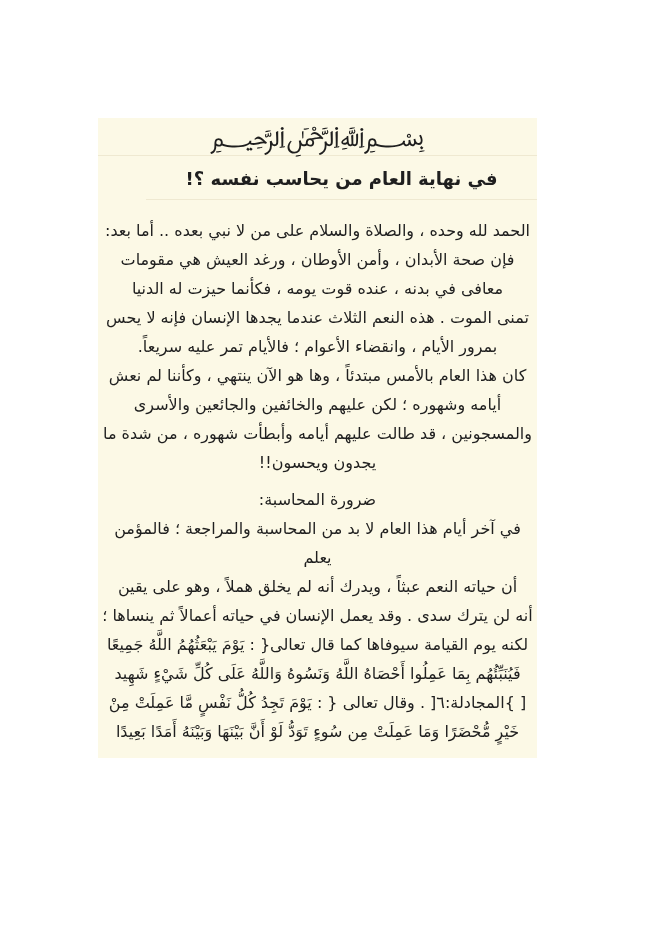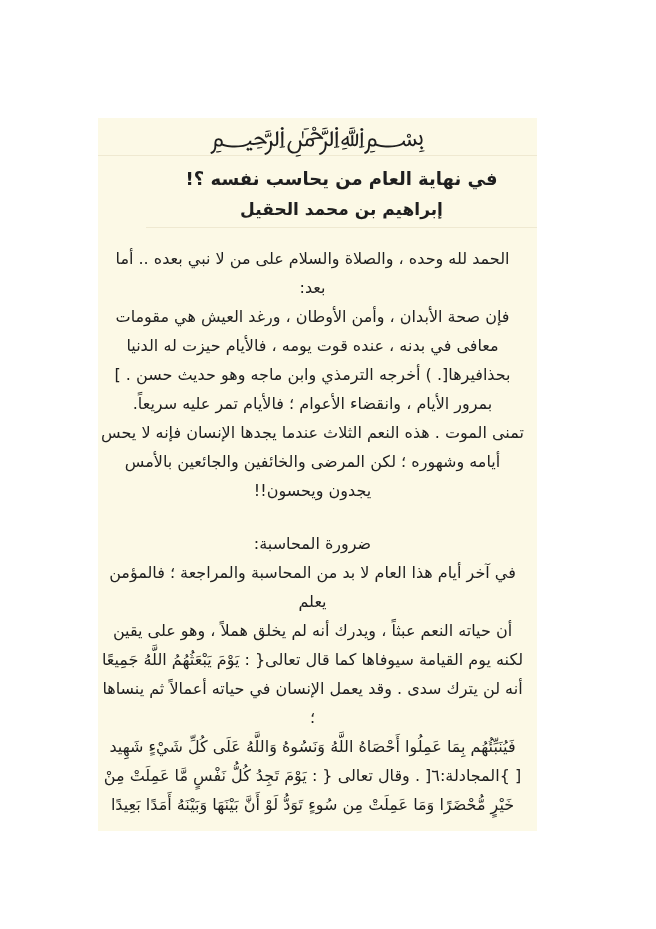--- a/index.html
+++ b/index.html
@@ -48,65 +48,65 @@
     line-height: 32px;
     white-space: nowrap;
   }
   .author {
     font-size: 17px;
     font-weight: bold;
     line-height: 28px;
   }
   .body-row {
     text-align: center;
-    padding: 16px 13px 12px 3px;
+    padding: 16px 3px 12px 3px;
     font-size: 16px;
     line-height: 29px;
   }
   .line {
     min-height: 29px;
   }
   .section-heading {
-    margin-top: 24px;
+    margin-top: 8px;
   }
 </style>
 </head>
 <body>
 
 <div class="page">
   <div class="sheet">
 
     <div class="row basmala-row">
       <span class="basmala">﷽</span>
     </div>
 
     <div class="row title-row">
       <div class="title">في نهاية العام من يحاسب نفسه ؟!</div>
-      <div class="author">إبراهيم بن محمد الحقيل</div>
     </div>
 
     <div class="row body-row">
       <div>
           <div class="line">الحمد لله وحده ، والصلاة والسلام على من لا نبي بعده .. أما بعد:</div>
           <div class="line">فإن صحة الأبدان ، وأمن الأوطان ، ورغد العيش هي مقومات</div>
-          <div class="line">معافى في بدنه ، عنده قوت يومه ، فالأيام حيزت له الدنيا</div>
-          <div class="line">بحذافيرها[. ) أخرجه الترمذي وابن ماجه وهو حديث حسن . ]</div>
+          <div class="line">معافى في بدنه ، عنده قوت يومه ، فكأنما حيزت له الدنيا</div>
+          <div class="line">تمنى الموت .  هذه النعم الثلاث عندما يجدها الإنسان فإنه لا يحس</div>
           <div class="line">بمرور الأيام ، وانقضاء الأعوام ؛ فالأيام تمر عليه سريعاً.</div>
-          <div class="line">تمنى الموت .  هذه النعم الثلاث عندما يجدها الإنسان فإنه لا يحس</div>
-          <div class="line">أيامه وشهوره ؛ لكن المرضى والخائفين والجائعين بالأمس</div>
+          <div class="line">كان هذا العام بالأمس مبتدئاً ، وها هو الآن ينتهي ، وكأننا لم نعش</div>
+          <div class="line">أيامه وشهوره ؛ لكن عليهم والخائفين والجائعين والأسرى</div>
+          <div class="line">والمسجونين ، قد طالت عليهم أيامه وأبطأت شهوره ، من شدة ما</div>
           <div class="line">يجدون ويحسون!!</div>
         </div>
 
       <div class="line section-heading">ضرورة المحاسبة:</div>
 
       <div>
           <div class="line">في آخر أيام هذا العام لا بد من المحاسبة والمراجعة ؛ فالمؤمن يعلم</div>
           <div class="line">أن حياته النعم عبثاً ، ويدرك أنه لم يخلق هملاً ، وهو على يقين</div>
+          <div class="line">أنه لن يترك سدى . وقد يعمل الإنسان في حياته أعمالاً ثم ينساها ؛</div>
           <div class="line">لكنه يوم القيامة سيوفاها كما قال تعالى{ : يَوْمَ يَبْعَثُهُمُ اللَّهُ جَمِيعًا</div>
-          <div class="line">أنه لن يترك سدى . وقد يعمل الإنسان في حياته أعمالاً ثم ينساها ؛</div>
           <div class="line">فَيُنَبِّئُهُم بِمَا عَمِلُوا أَحْصَاهُ اللَّهُ وَنَسُوهُ وَاللَّهُ عَلَى كُلِّ شَيْءٍ شَهِيد</div>
           <div class="line">[ }المجادلة:٦[ . وقال تعالى { : يَوْمَ تَجِدُ كُلُّ نَفْسٍ مَّا عَمِلَتْ مِنْ</div>
           <div class="line">خَيْرٍ مُّحْضَرًا وَمَا عَمِلَتْ مِن سُوءٍ تَوَدُّ لَوْ أَنَّ بَيْنَهَا وَبَيْنَهُ أَمَدًا بَعِيدًا</div>
         </div>
     </div>
 
   </div>
 </div>
 
 </body></html>

